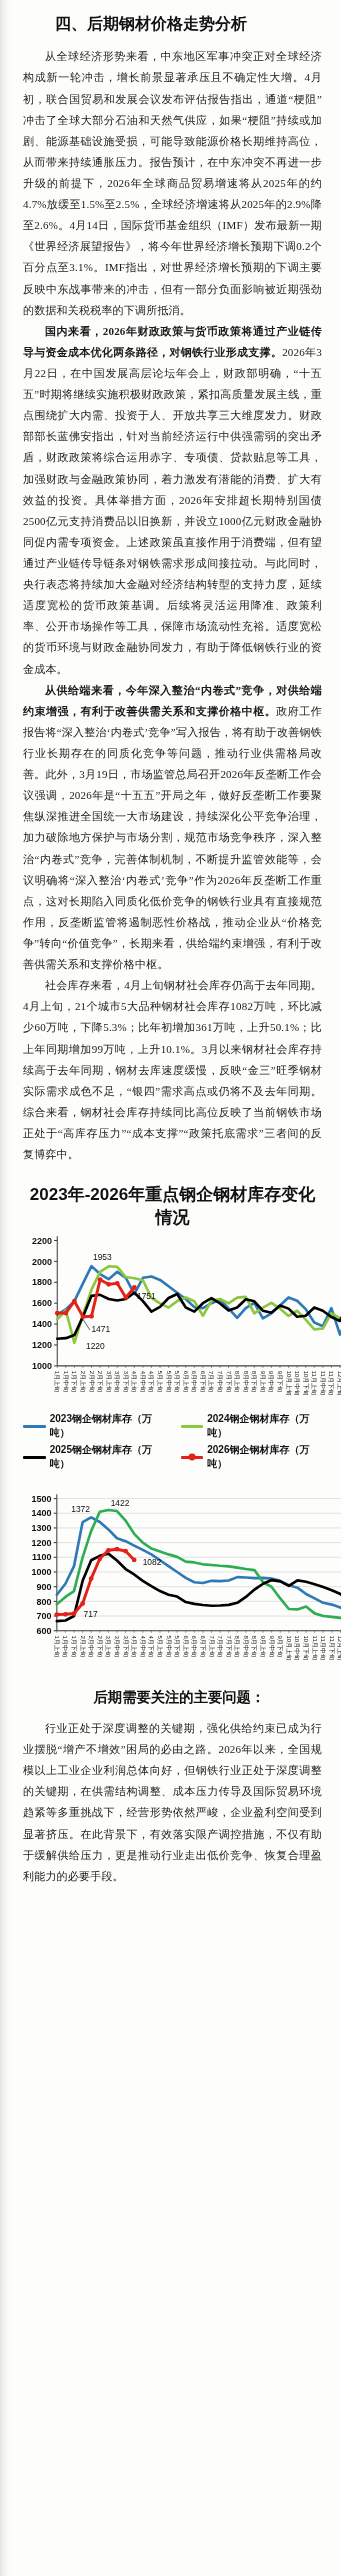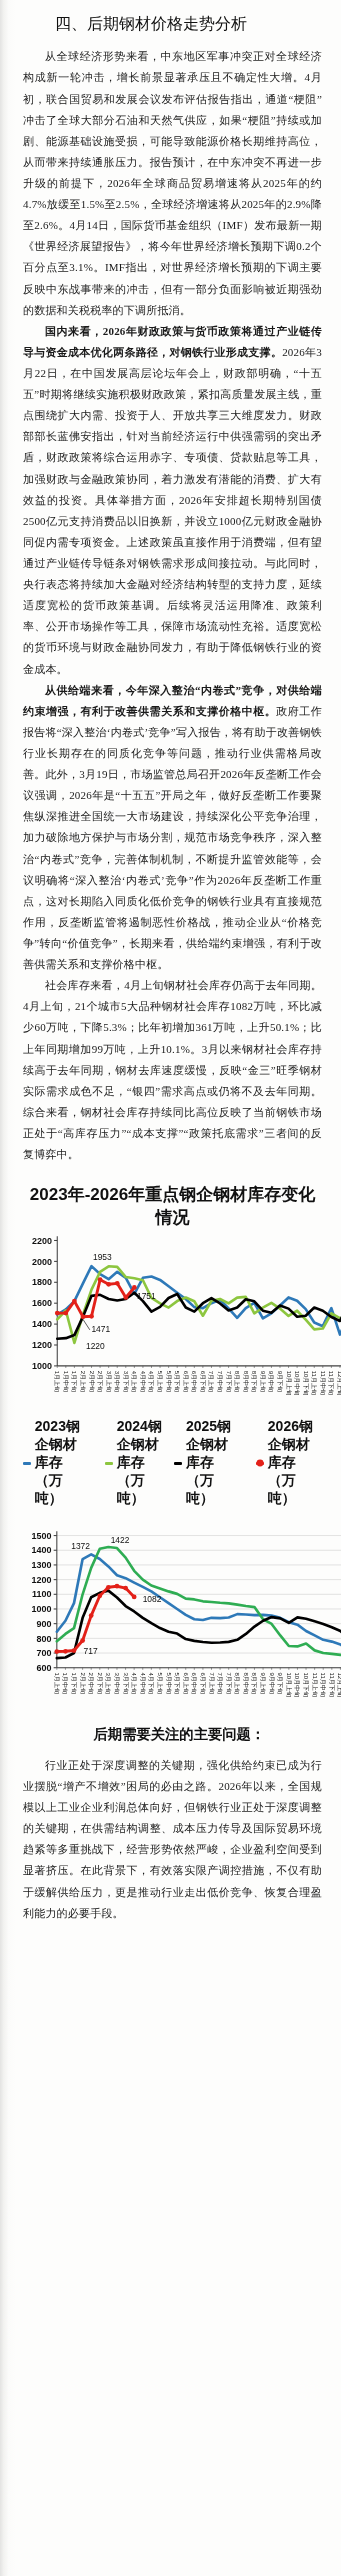--- a/index.html
+++ b/index.html
@@ -7,41 +7,41 @@
     width: 342px;
     background:
       linear-gradient(90deg, #e3e3e2 0px, #f2f2f0 3.7px, #fbfbfa 8.5px, #fdfdfc 16px);
     font-family: "Liberation Serif", "DejaVu Serif", serif;
     color: #1a1a1a;
   }
   .content { padding: 10.6px 20px 63px 23px; }
 
   h1.doc-title {
     font-family: "Liberation Sans", "DejaVu Sans", sans-serif;
-    font-size: 16px; font-weight: 400;
+    font-size: 16px; font-weight: 700;
     margin: 3.2px 0 11.6px 0; text-indent: 2em; color:#111;
   }
   p.body-p {
     font-size: 11px; line-height: 1.92;
     text-align: justify; text-justify: inter-character;
     text-indent: 2em; margin: 0; letter-spacing: 0.2px;
   }
   p.body-p b { font-weight: 700; }
 
   figure.chart { margin: 18px 0 5.3px 0; padding:0; }
   .chart-title {
     text-align: center;
     font-family: "Liberation Sans", "DejaVu Sans", sans-serif;
     font-weight: 700; font-size: 17px; color:#111; margin-bottom: 2.1px;
   }
   .chart-canvas { line-height: 0; }
   .chart-legend {
     font-family: "Liberation Sans", "DejaVu Sans", sans-serif;
-    font-weight: 600; font-size: 14px; color:#111;
-    display: flex; flex-direction: row; gap: 3.2px; margin-top: 11px;
+    font-weight: 600; font-size: 10px; color:#111;
+    display: flex; flex-direction: column; gap: 3.2px; margin-top: 5px;
   }
   .lg-row { display: flex; justify-content: center; gap: 16px; }
   .lg-item { display: inline-flex; align-items: center; gap: 4.2px; }
   .sw { width: 24px; height: 2.6px; border-radius: 1.1px; position: relative; display:inline-block; }
   .sw .dot {
     position:absolute; left:50%; top:50%; transform:translate(-50%,-50%);
     width: 6.9px; height: 6.9px; border-radius: 50%;
   }
   h2.followup {
     font-family: "Liberation Sans", "DejaVu Sans", sans-serif;

